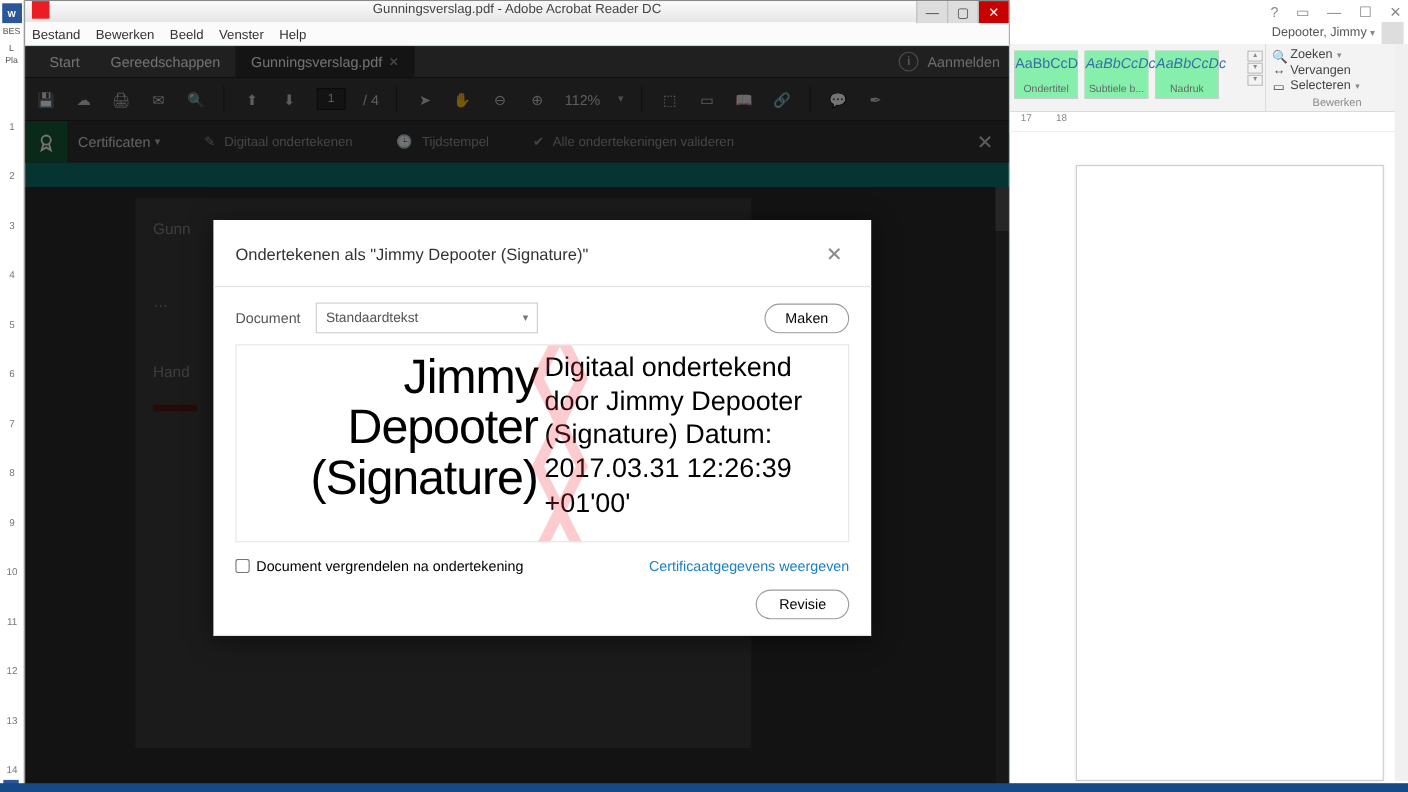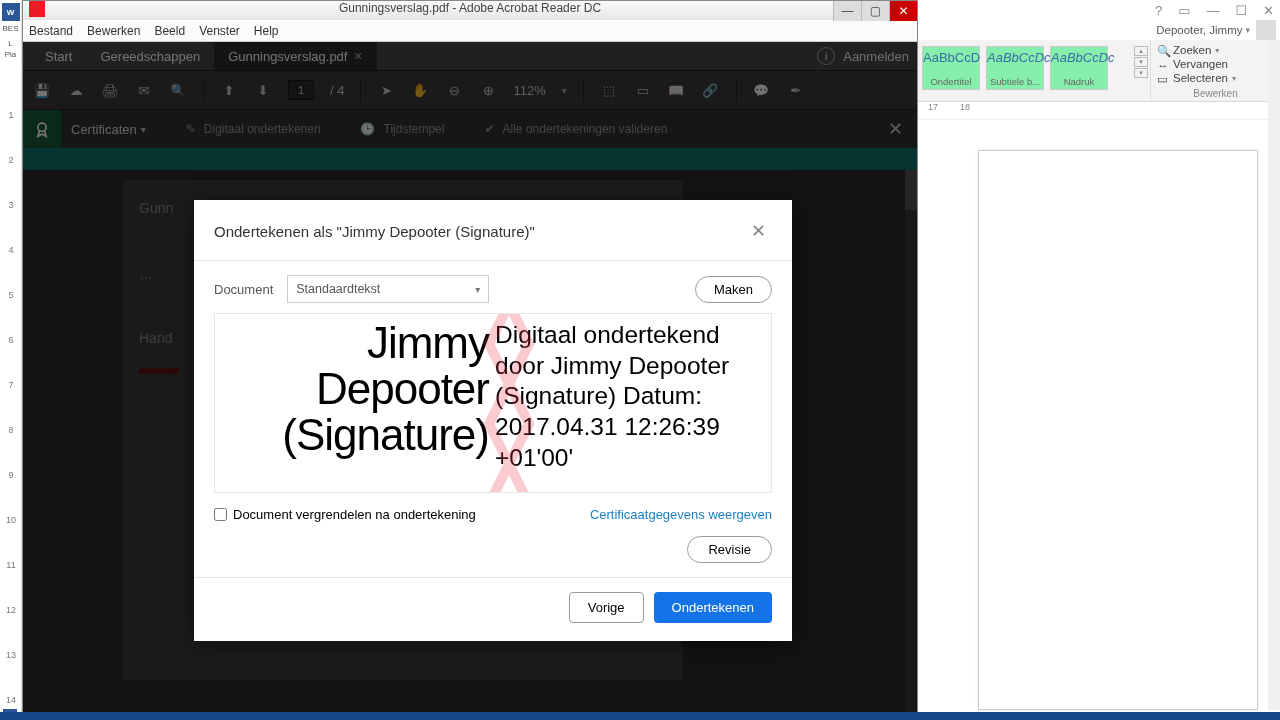--- a/index.html
+++ b/index.html
@@ -246,33 +246,29 @@
           <span>Standaardtekst</span>
           <span style="font-size:10px;color:#777">▾</span>
         </div>
         <button class="maken">Maken</button>
       </div>
       <div class="preview">
         <svg class="ribbon" viewBox="0 0 100 200">
           <path d="M50 0 L30 40 L50 80 L30 120 L50 160 L30 200 M50 0 L70 40 L50 80 L70 120 L50 160 L70 200" stroke="#e34" stroke-width="10" fill="none"></path>
         </svg>
         <div class="sigleft">Jimmy Depooter (Signature)</div>
-        <div class="sigright">Digitaal ondertekend door Jimmy Depooter (Signature) Datum: 2017.04.31 12:26:39 +01'00'</div>
+        <div class="sigright">Digitaal ondertekend door Jimmy Depooter (Signature) Datum: 2017.03.31 12:26:39 +01'00'</div>
       </div>
       <div class="mrow2">
         <input type="checkbox" style="">
         <span>Document vergrendelen na ondertekening</span>
         <span class="clink">Certificaatgegevens weergeven</span>
       </div>
       <div class="mrow3">
         <button class="revisie">Revisie</button>
-      </div>
-      <div class="mfoot">
-        <button class="vorige">Vorige</button>
-        <button class="sign">Ondertekenen</button>
       </div>
     </div>
   </div>
 </div>
 
 <div class="word-right">
   <div class="wtop">
     <span class="icn">?</span>
     <span class="icn">▭</span>
     <span class="icn">—</span>

